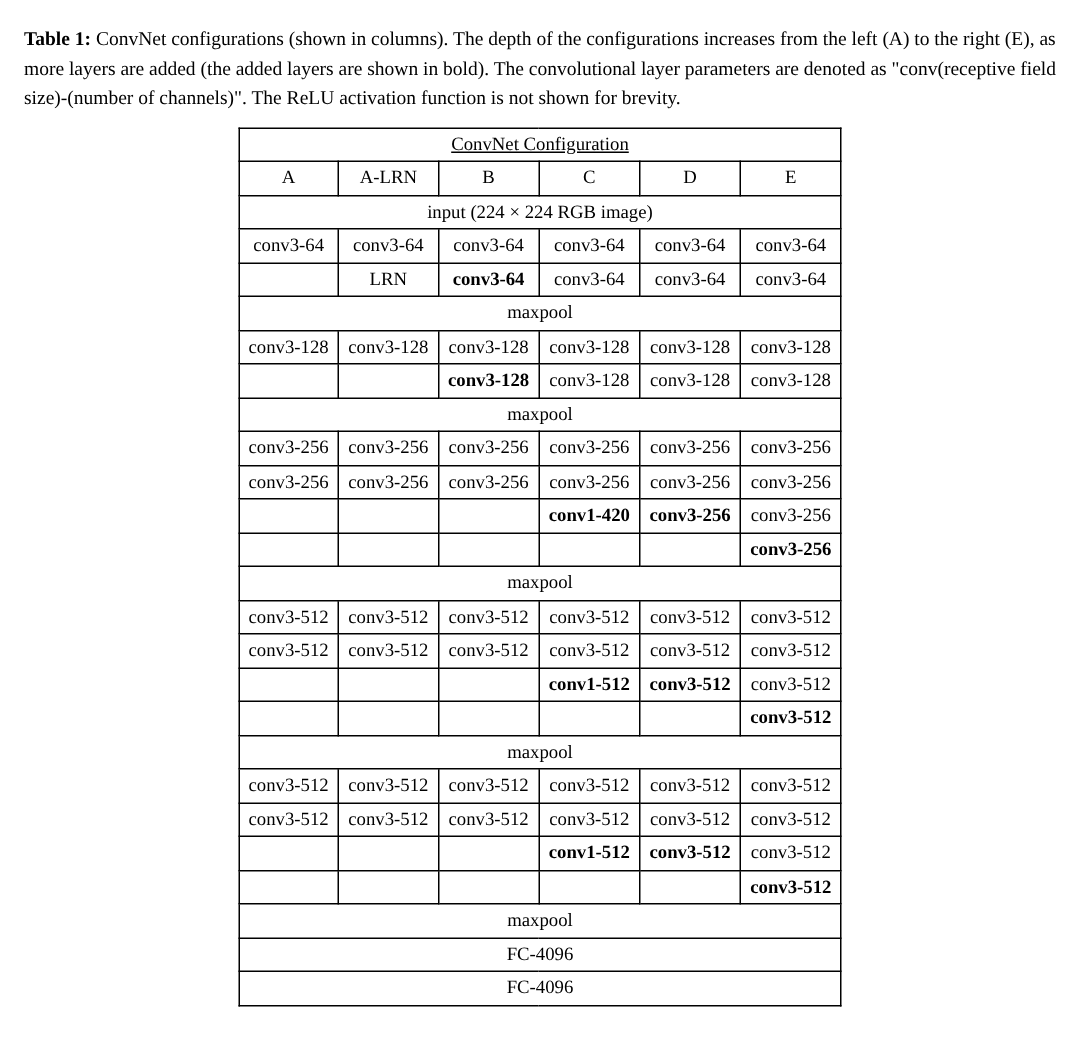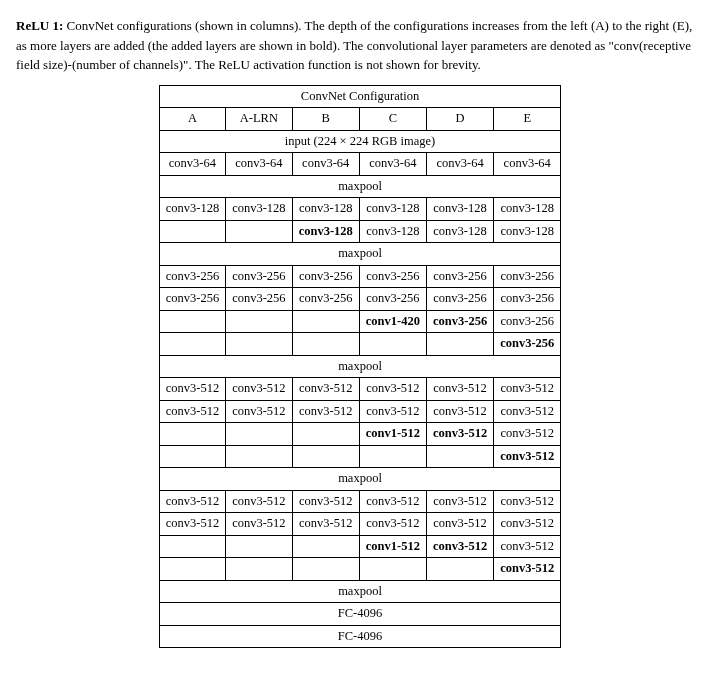--- a/index.html
+++ b/index.html
@@ -28,27 +28,27 @@
       text-align: center;
       vertical-align: middle;
       line-height: 1.4;
     }
     .bold { font-weight: bold; }
   </style>
 </head>
 <body>
 
 <p class="caption">
-  <span class="caption-label">ReLU 1:</span><span> ConvNet configurations (shown in columns). The depth of the configurations increases from the left (A) to the right (E), as more layers are added (the added layers are shown in bold). The convolutional layer parameters are denoted as "conv(receptive field size)-(number of channels)". The ReLU activation function is not shown for brevity.</span>
+  <span class="caption-label">Table 1:</span><span> ConvNet configurations (shown in columns). The depth of the configurations increases from the left (A) to the right (E), as more layers are added (the added layers are shown in bold). The convolutional layer parameters are denoted as "conv(receptive field size)-(number of channels)". The ReLU activation function is not shown for brevity.</span>
 </p>
 
 <table>
   <tbody>
       <tr>
-    <td colspan="6" style="border-bottom:1px solid #000; background:#fff;">ConvNet Configuration</td>
+    <td colspan="6" style="border-bottom:1px solid #000; background:#fff;text-decoration:underline;">ConvNet Configuration</td>
   </tr>
   <tr>
     <td>A</td>
     <td>A-LRN</td>
     <td>B</td>
     <td>C</td>
     <td>D</td>
     <td>E</td>
   </tr>
   <tr>
@@ -57,20 +57,28 @@
 
   <tr>
     <td>conv3-64</td>
     <td>conv3-64</td>
     <td>conv3-64</td>
     <td>conv3-64</td>
     <td>conv3-64</td>
     <td>conv3-64</td>
   </tr>
   <tr>
+    <td></td>
+    <td>LRN</td>
+    <td><span class="bold">conv3-64</span></td>
+    <td>conv3-64</td>
+    <td>conv3-64</td>
+    <td>conv3-64</td>
+  </tr>
+  <tr>
     <td colspan="6">maxpool</td>
   </tr>
 
   <tr>
     <td>conv3-128</td>
     <td>conv3-128</td>
     <td>conv3-128</td>
     <td>conv3-128</td>
     <td>conv3-128</td>
     <td>conv3-128</td>

